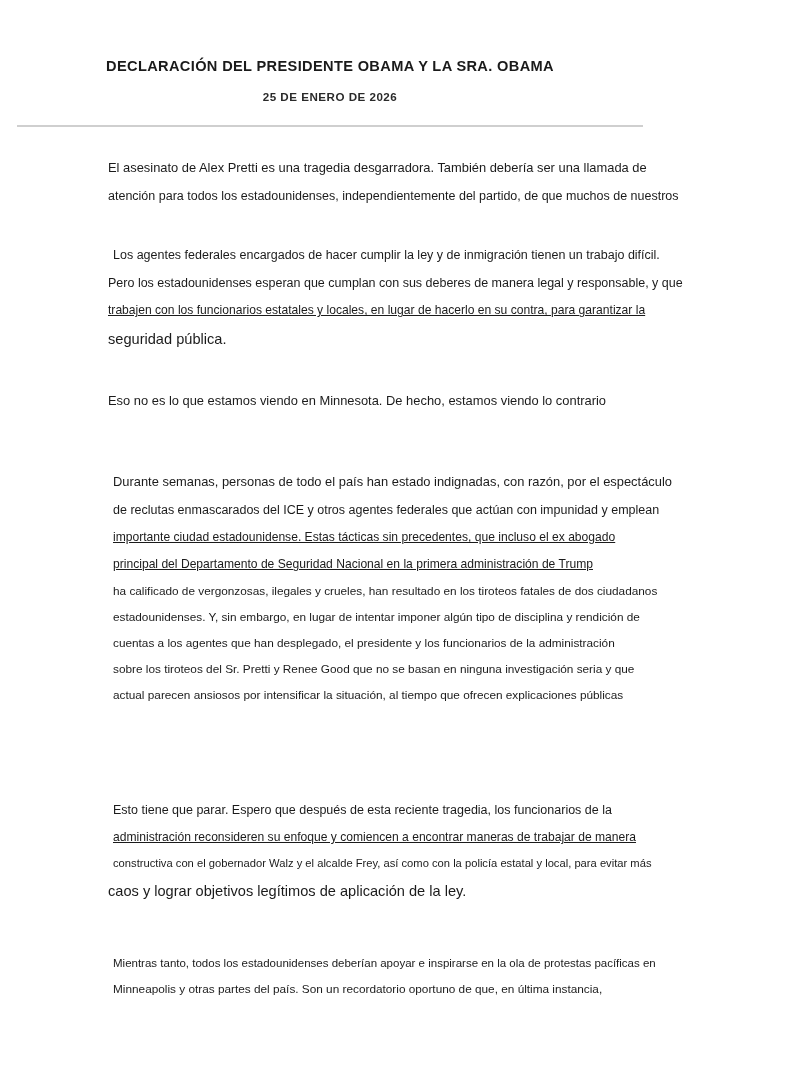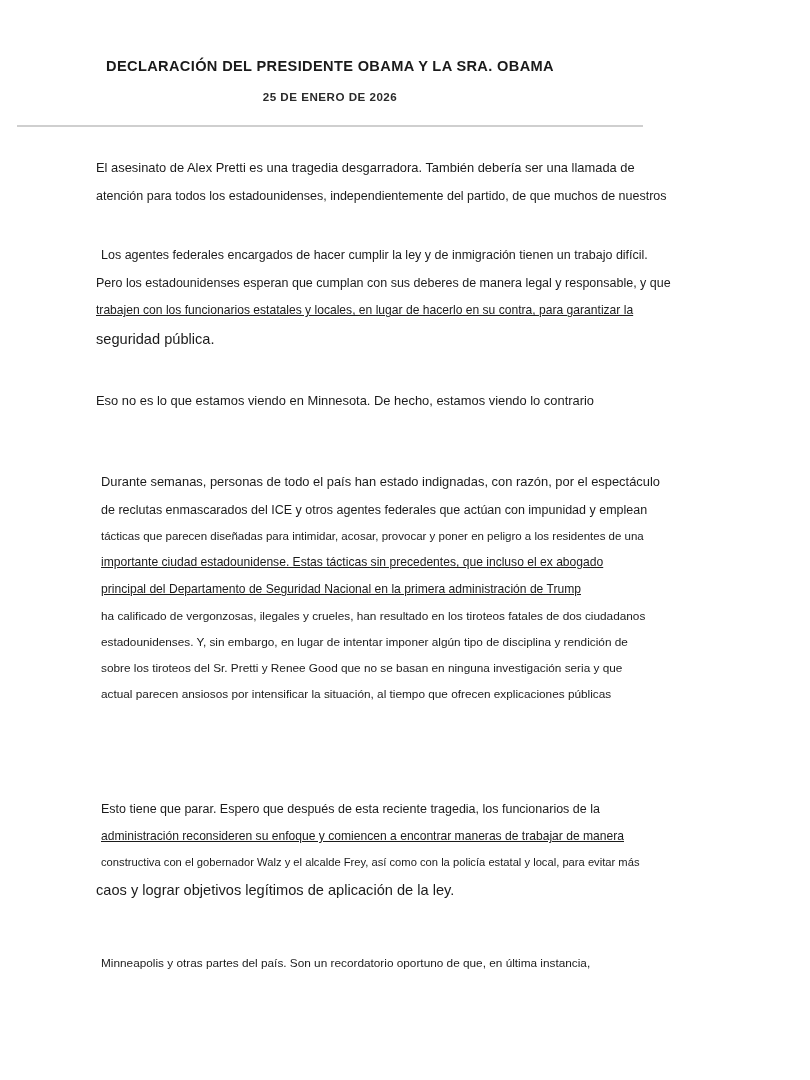--- a/index.html
+++ b/index.html
@@ -51,21 +51,21 @@
     height: 2px;
     background: #cfcfcf;
   }
 
   
   .doc-body {
     padding: 0 92px 0 92px;
     box-sizing: border-box;
   }
   .para {
-    margin: 4px;
+    margin: 16px;
   }
   .para .ln {
     display: block;
     white-space: nowrap;
     color: #1b1b1b;
     font-weight: 400;
   }
 
   
   .p1 { margin-top: 27px; }
@@ -110,35 +110,36 @@
       <span class="ln big">seguridad pública.</span>
     </p>
 
     <p class="para p3">
       <span class="ln s0">Eso no es lo que estamos viendo en Minnesota. De hecho, estamos viendo lo contrario</span>
     </p>
 
     <p class="para p4">
       <span class="ln s0 indent">Durante semanas, personas de todo el país han estado indignadas, con razón, por el espectáculo</span>
       <span class="ln s1 indent">de reclutas enmascarados del ICE y otros agentes federales que actúan con impunidad y emplean</span>
-      <span class="ln s4 indent">tácticas que parecen diseñadas para intimidar, acosar, provocar y poner en peligro a los residentes de una</span>
       <span class="ln s2 indent">importante ciudad estadounidense. Estas tácticas sin precedentes, que incluso el ex abogado</span>
       <span class="ln s2 indent">principal del Departamento de Seguridad Nacional en la primera administración de Trump</span>
       <span class="ln s3 indent">ha calificado de vergonzosas, ilegales y crueles, han resultado en los tiroteos fatales de dos ciudadanos</span>
       <span class="ln s3 indent">estadounidenses. Y, sin embargo, en lugar de intentar imponer algún tipo de disciplina y rendición de</span>
+      <span class="ln s3 indent">cuentas a los agentes que han desplegado, el presidente y los funcionarios de la administración</span>
       <span class="ln s3 indent">sobre los tiroteos del Sr. Pretti y Renee Good que no se basan en ninguna investigación seria y que</span>
       <span class="ln s3 indent">actual parecen ansiosos por intensificar la situación, al tiempo que ofrecen explicaciones públicas</span>
     </p>
 
     <p class="para p5">
       <span class="ln s1 indent">Esto tiene que parar. Espero que después de esta reciente tragedia, los funcionarios de la</span>
       <span class="ln s2 indent">administración reconsideren su enfoque y comiencen a encontrar maneras de trabajar de manera</span>
       <span class="ln s5 indent">constructiva con el gobernador Walz y el alcalde Frey, así como con la policía estatal y local, para evitar más</span>
       <span class="ln big">caos y lograr objetivos legítimos de aplicación de la ley.</span>
     </p>
 
     <p class="para p6">
+      <span class="ln s4 indent">Mientras tanto, todos los estadounidenses deberían apoyar e inspirarse en la ola de protestas pacíficas en</span>
       <span class="ln s3 indent">Minneapolis y otras partes del país. Son un recordatorio oportuno de que, en última instancia,</span>
 
     </p>
 
   </div>
 </div>
 
 </body></html>

